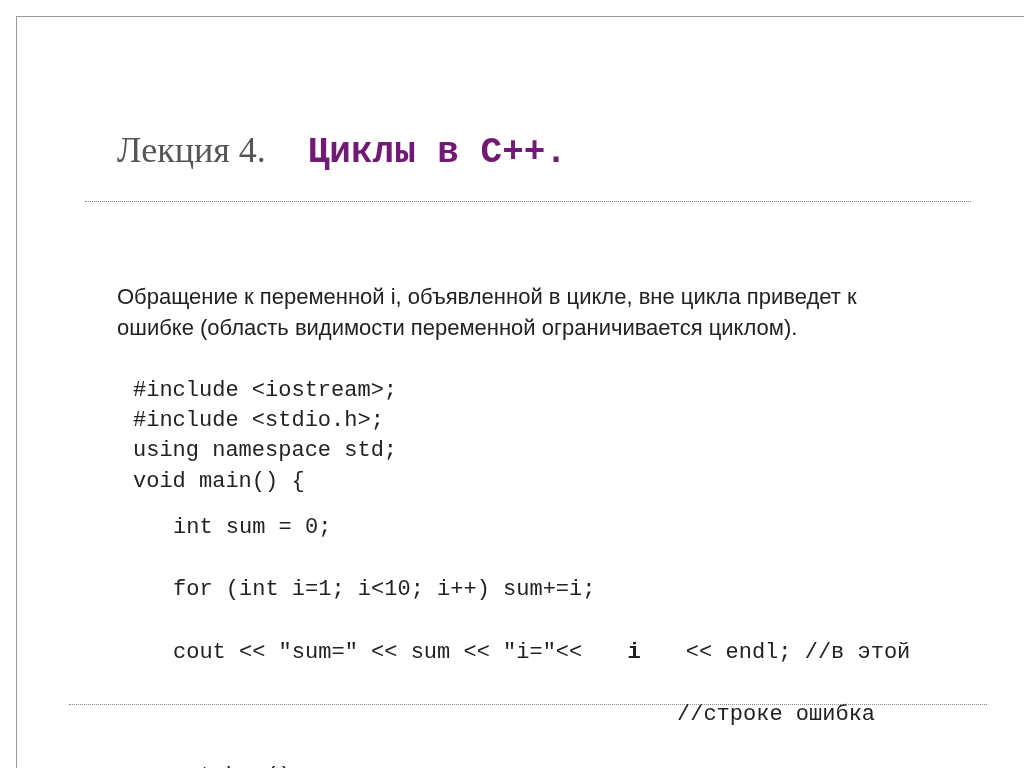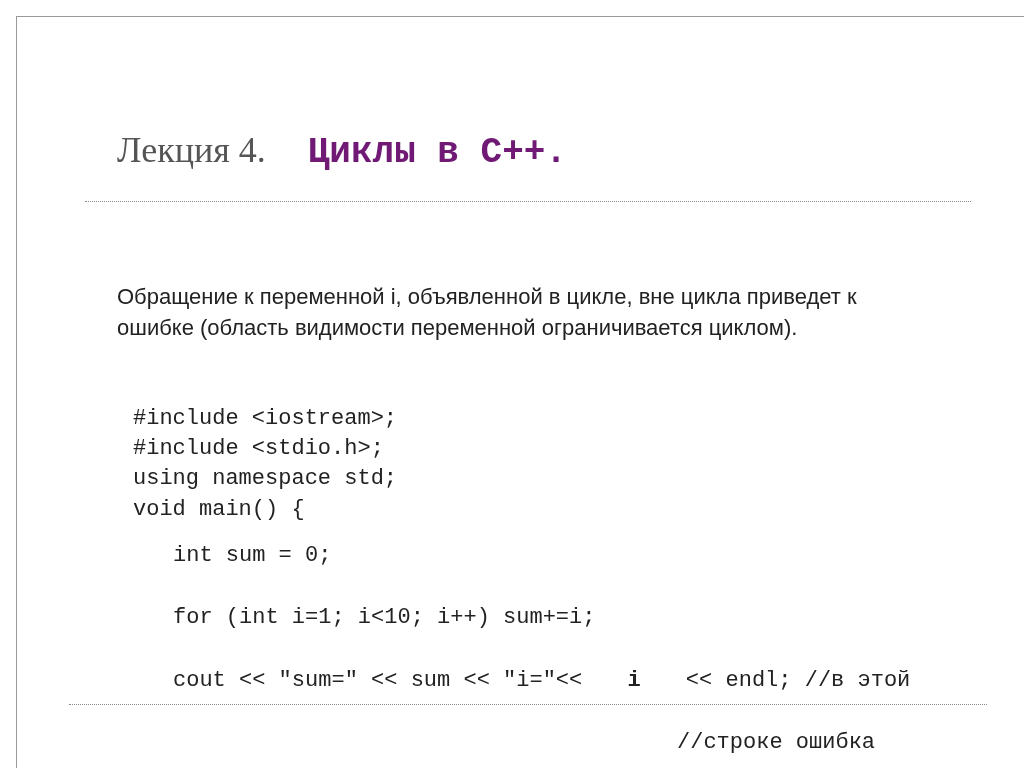--- a/index.html
+++ b/index.html
@@ -40,21 +40,20 @@
     color: #701a75;
   }
   .content {
     margin-top: 48px;
     font-size: 22px;
     line-height: 1.4;
     color: #222222;
   }
   .para {
     font-family: Arial, Helvetica, sans-serif;
-    margin-bottom: 28px;
   }
   .example-label {
     font-family: Arial, Helvetica, sans-serif;
     margin-bottom: 28px;
   }
   .code {
     font-family: 'Courier New', Courier, monospace;
     white-space: pre;
     font-size: 22px;
     line-height: 1.38;

